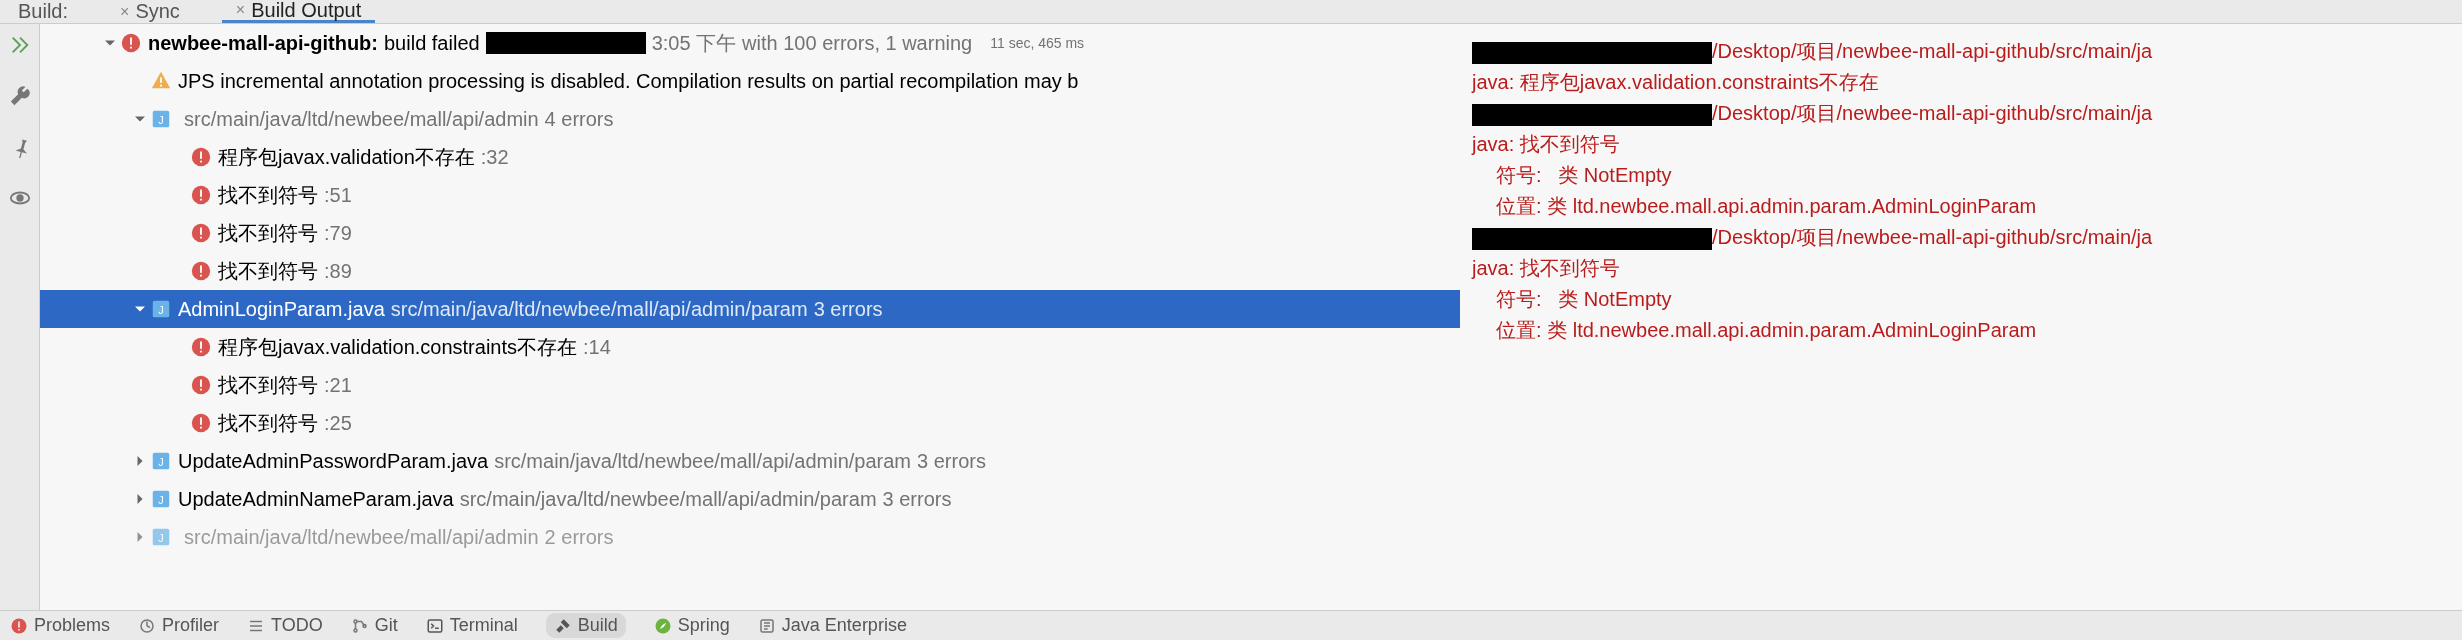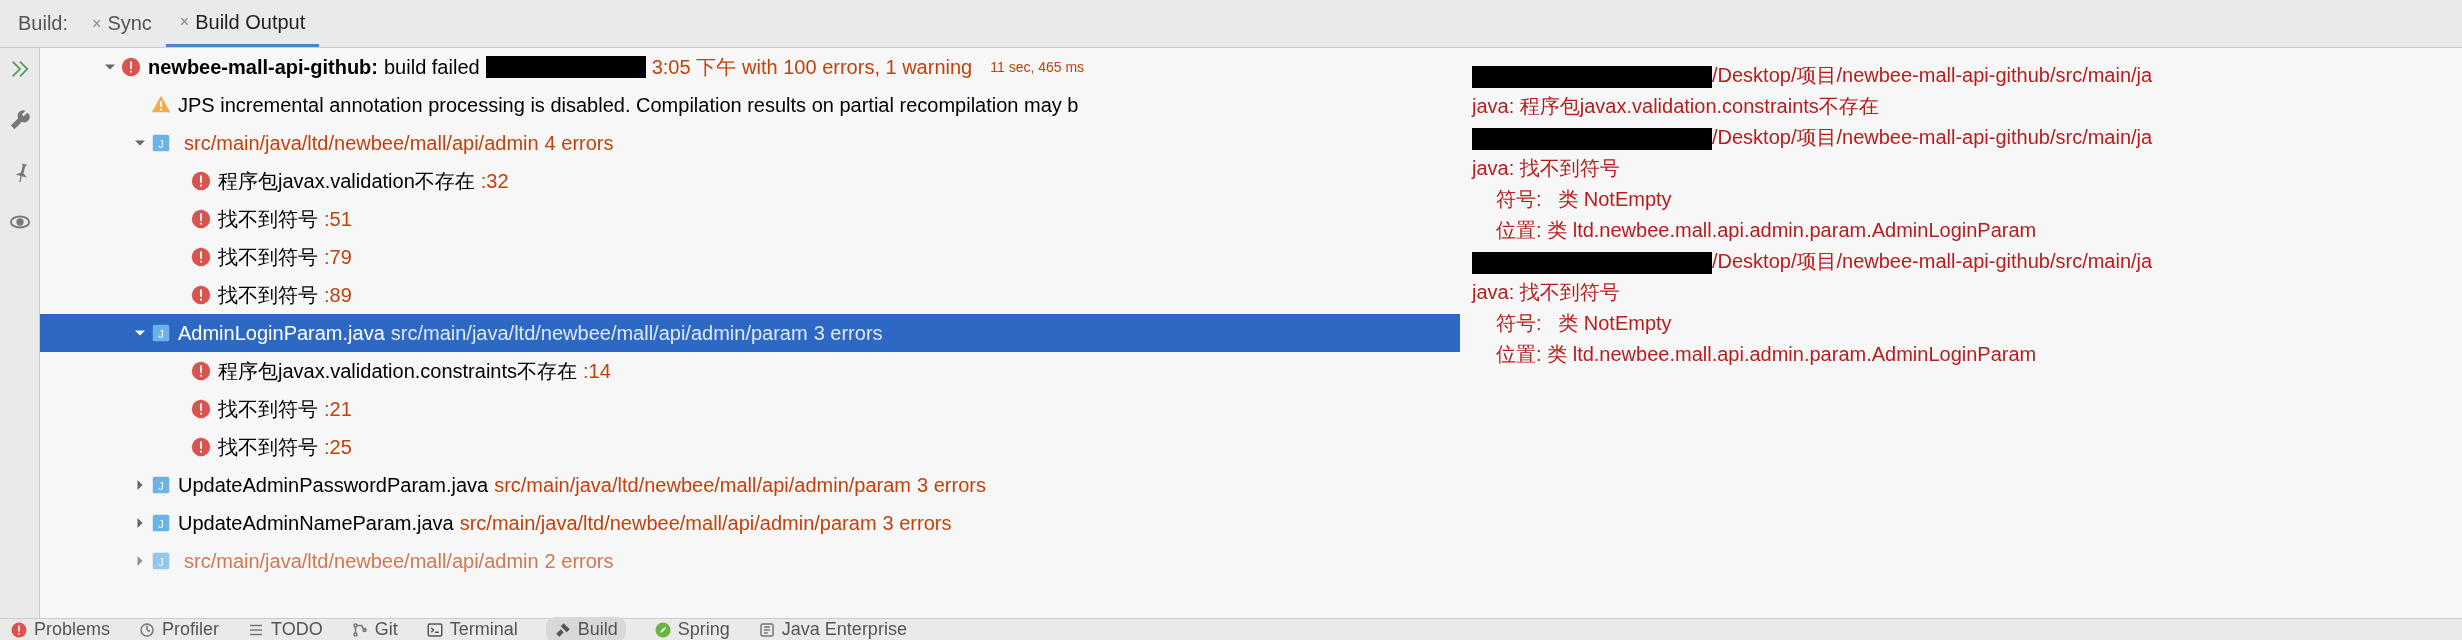--- a/index.html
+++ b/index.html
@@ -13,24 +13,25 @@
   font-size: 20px;
   width: 2462px;
   height: 640px;
   overflow: hidden;
   display: flex;
   flex-direction: column;
 }
 .top-tabs {
   display: flex;
   align-items: center;
-  height: 48px;
+  height: 24px;
   background: #eaeaea;
   border-bottom: 1px solid #ccc;
   padding-left: 8px;
+  gap: 28px;
 }
 .top-tabs .label {
   color: #555;
   padding: 0 10px;
 }
 .tab {
   display: flex;
   align-items: center;
   padding: 0 14px;
   height: 100%;
@@ -88,21 +89,21 @@
   width: 20px;
   height: 20px;
   flex-shrink: 0;
 }
 .tree-row .icon {
   width: 22px;
   height: 22px;
   margin-right: 6px;
   flex-shrink: 0;
 }
-.muted { color: #c2410c; }
+.muted { color: #737373; }
 .bold { font-weight: 600; }
 .indent-2 { padding-left: 90px; }
 .indent-3 { padding-left: 130px; }
 .redacted {
   display: inline-block;
   background: #000;
   width: 160px;
   height: 22px;
   vertical-align: middle;
 }
@@ -122,21 +123,21 @@
   color: #b91c1c;
   overflow: hidden;
 }
 .right-panel .line {
   white-space: nowrap;
   line-height: 1.55;
   padding-left: 4px;
 }
 .right-panel .sub { padding-left: 28px; }
 .bottom-bar {
-  height: 22px;
+  height: 30px;
   background: #eaeaea;
   border-top: 1px solid #ccc;
   display: flex;
   align-items: center;
   padding-left: 10px;
   gap: 28px;
   font-size: 18px;
   color: #555;
 }
 .bottom-item {

